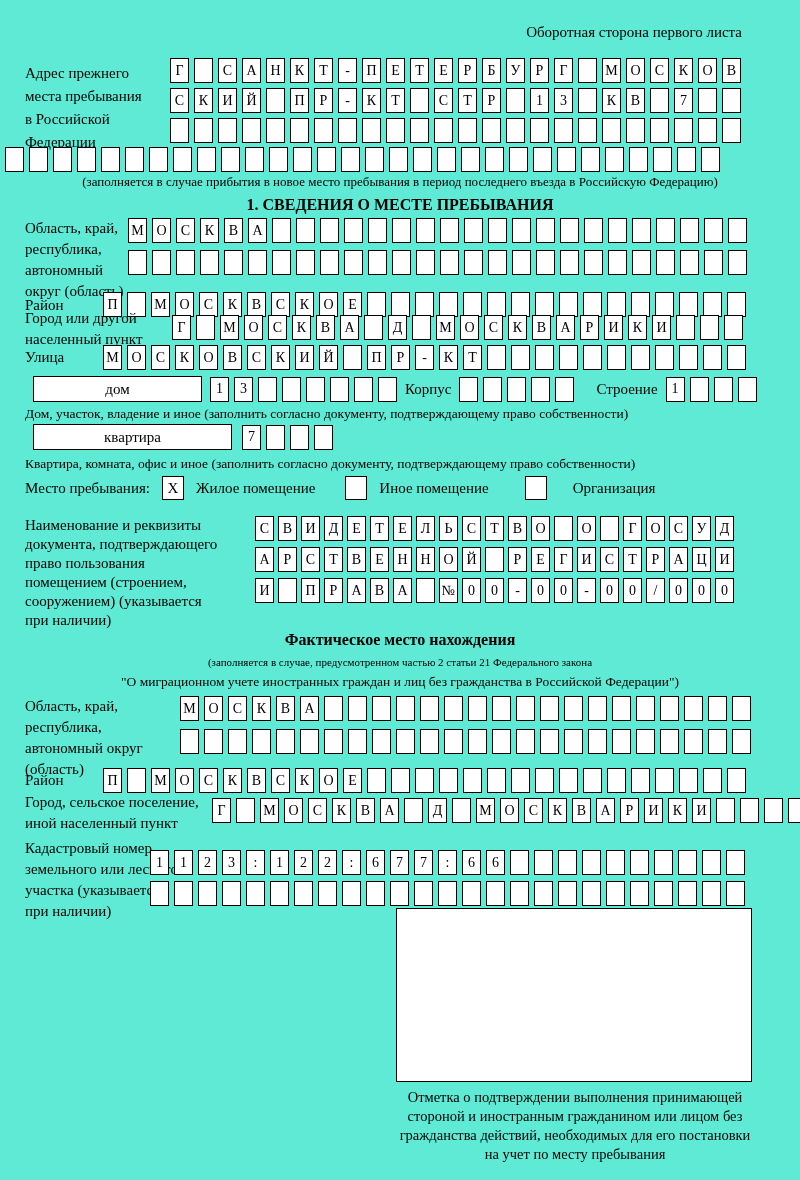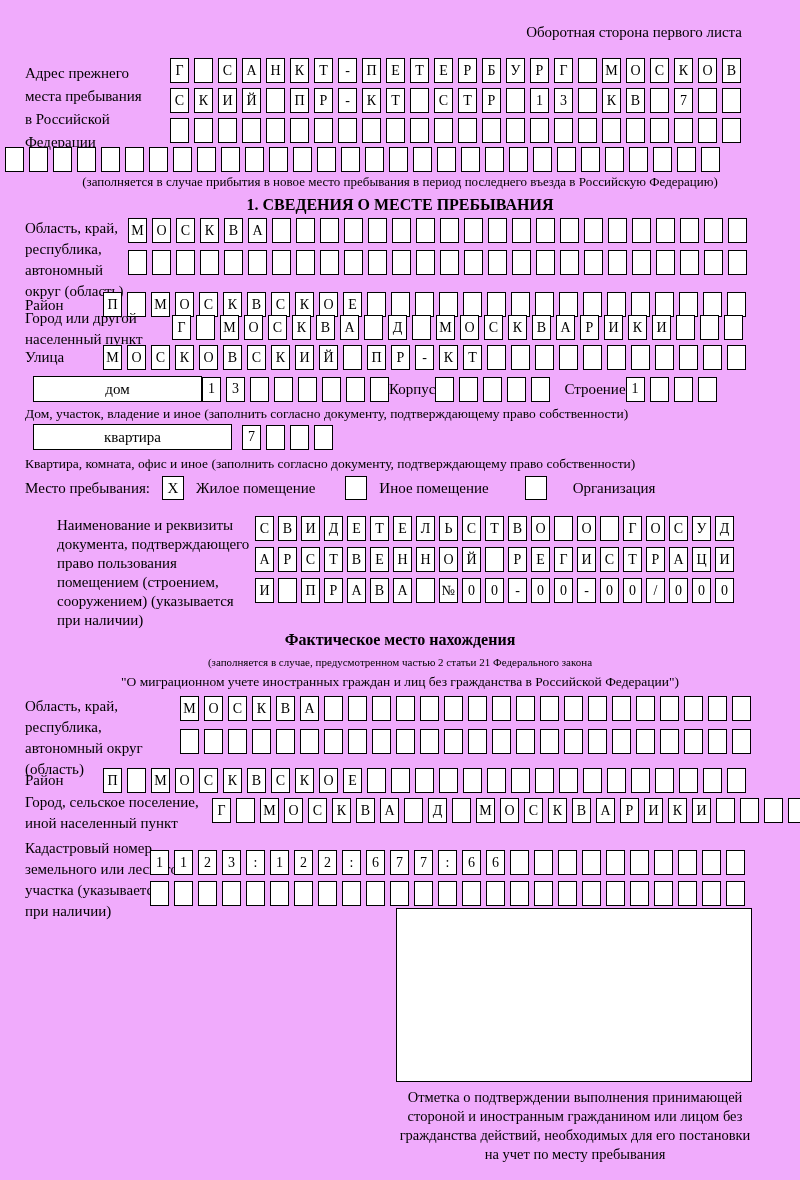--- a/index.html
+++ b/index.html
@@ -1,17 +1,17 @@
 <!DOCTYPE html>
 <html><head>
 <meta charset="utf-8">
 <style>
   html,body{margin:0;padding:0;background:#fff;}
   .page{
-    position:relative;width:800px;height:1180px;background:#f0abfc;color:#000;
+    position:relative;width:800px;height:1180px;background:#5eead4;color:#000;
     font-family:"Liberation Serif","DejaVu Serif",serif;overflow:hidden;
   }
   .abs{position:absolute;}
   .hdr{font-size:15px;}
   .lbl{font-size:15px;line-height:21px;white-space:pre-line;}
   .lbl.w{line-height:23px;}
   .cells{display:flex;gap:5px;}
   .cells.tight{gap:4px;}
   .cell{
     width:17px;height:23px;border:1.5px solid #000;box-sizing:content-box;
@@ -304,21 +304,21 @@
       <span class="cell"></span>
       <span class="cell"></span>
       <span class="cell"></span>
       <span class="cell"></span>
       <span class="cell"></span>
       <span class="cell"></span>
       <span class="cell"></span>
       <span class="cell"></span>
     </div>
 
-  <div class="abs inline-row" style="left:33px;top:376px;">
+  <div class="abs inline-row" style="left:33px;top:376px;gap:8px;">
     <div class="namebox" style="width:167px;">дом</div>
     <div class="cells">
         <span class="cell">1</span>
         <span class="cell">3</span>
         <span class="cell"></span>
         <span class="cell"></span>
         <span class="cell"></span>
         <span class="cell"></span>
         <span class="cell"></span>
         <span class="cell"></span>
@@ -355,21 +355,21 @@
     <span class="chk">X</span>
     <span class="opt-label">Жилое помещение</span>
     <span class="chk" style="margin-left:18px;"></span>
     <span class="opt-label">Иное помещение</span>
     <span class="chk" style="margin-left:24px;"></span>
     <span class="opt-label" style="margin-left:14px;">Организация</span>
   </div>
 
   <div class="abs cap-left" style="left:25px;top:456px;">Квартира, комната, офис и иное (заполнить согласно документу, подтверждающему право собственности)</div>
 
-  <div class="abs lbl" style="left:25px;top:516px;width:230px;line-height:19px;margin-left:32px;">Наименование и реквизиты
+  <div class="abs lbl" style="left:25px;top:516px;width:230px;line-height:19px;">Наименование и реквизиты
 документа, подтверждающего
 право пользования
 помещением (строением,
 сооружением) (указывается
 при наличии)</div>
   <div class="abs cells tight" style="left:255px;top:516px;">
       <span class="cell">С</span>
       <span class="cell">В</span>
       <span class="cell">И</span>
       <span class="cell">Д</span>

